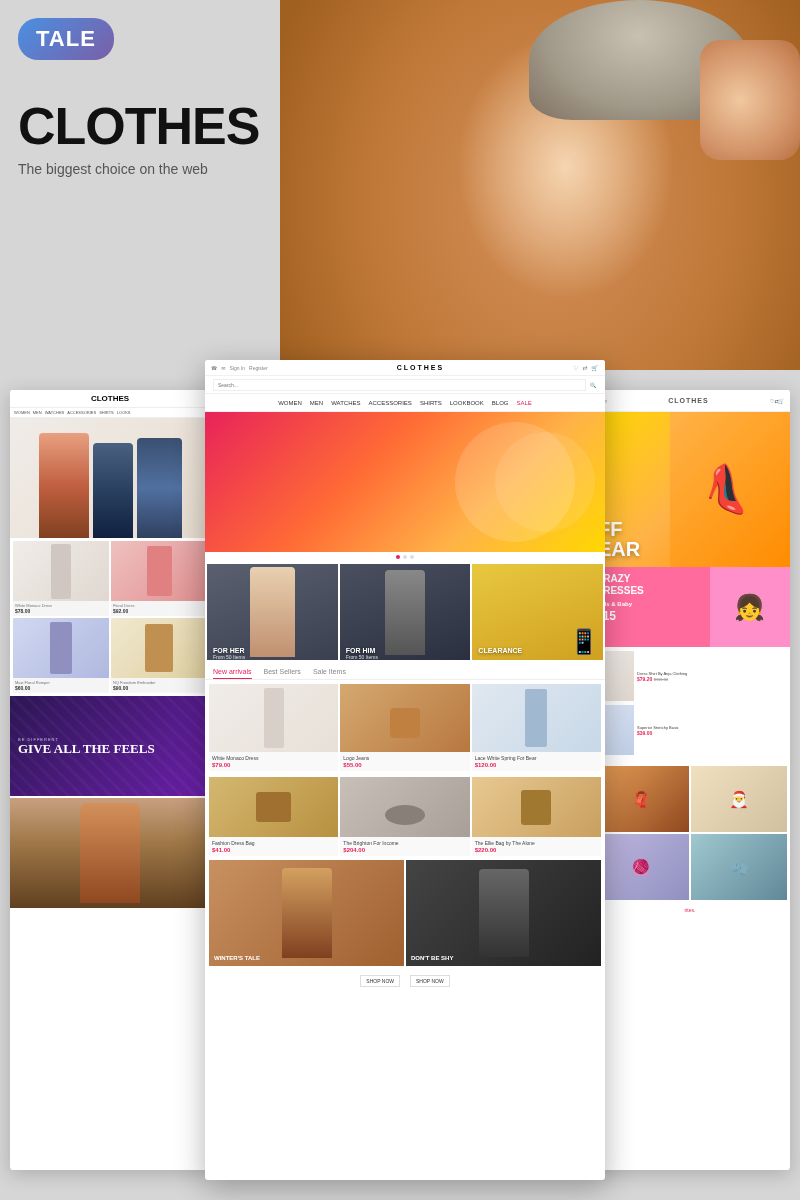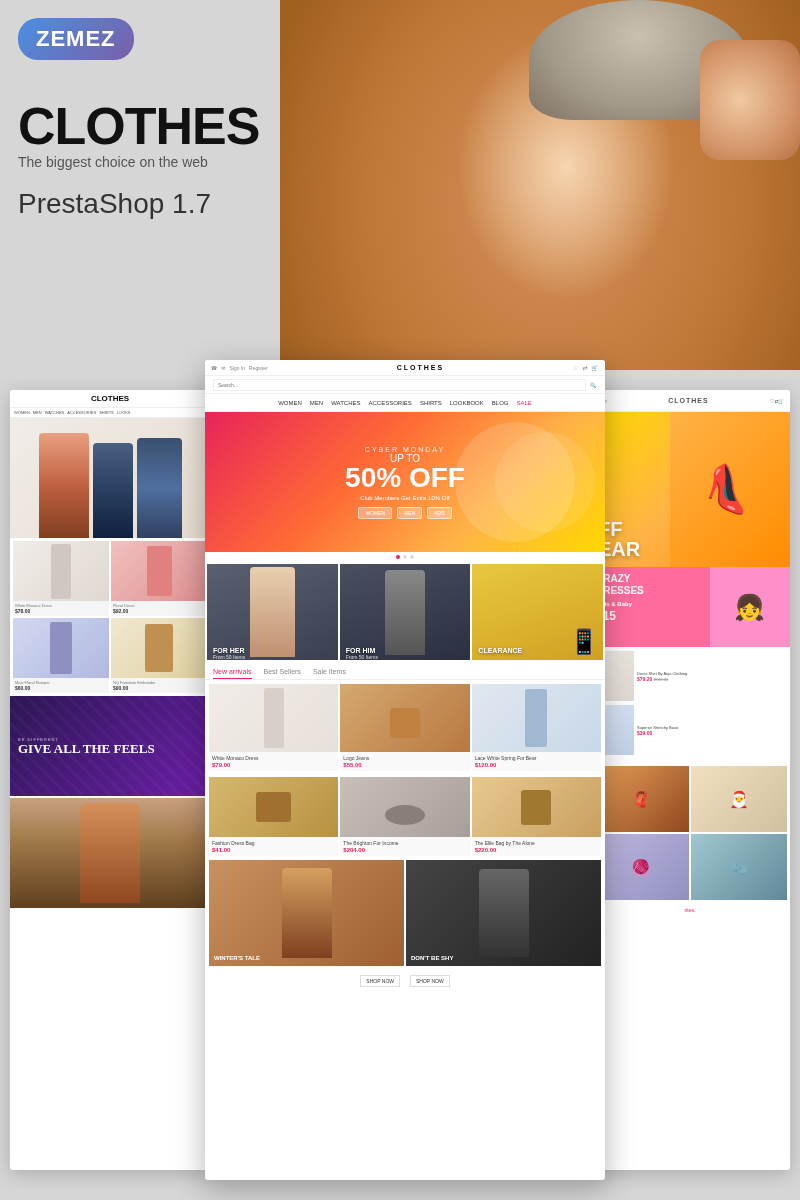--- a/index.html
+++ b/index.html
@@ -39,21 +39,21 @@
     .clothes-main-title {
       font-size: 52px;
       font-weight: 900;
       color: #111;
       line-height: 1;
       letter-spacing: -1px;
     }
     .clothes-subtitle {
       font-size: 14px;
       color: #555;
-      margin-top: 2px;
+      margin-top: 9px;
     }
     .prestashop-label {
       font-size: 28px;
       color: #333;
       margin-top: 18px;
       font-weight: 300;
     }
 
     
     .hero-photo {
@@ -522,27 +522,26 @@
       grid-template-columns: repeat(3, 1fr);
       gap: 2px;
       padding: 2px 4px;
     }
 
   </style>
 </head>
 <body>
 
 <div class="zemez-badge">
-  <span>ZEMEZ</span>
+  <span>TALE</span>
 </div>
 
 <div class="clothes-title-area">
   <div class="clothes-main-title">CLOTHES</div>
   <div class="clothes-subtitle">The biggest choice on the web</div>
-  <div class="prestashop-label">PrestaShop 1.7</div>
 </div>
 
 <div class="hero-photo">
   <div class="woman-overlay"></div>
 
   <div style="position:absolute;top:0;left:0;right:0;bottom:0;background:
     radial-gradient(ellipse 180px 220px at 55% 45%, #f5d5b0 0%, transparent 60%),
     radial-gradient(ellipse 300px 370px at 52% 55%, #d4905a 0%, #c07838 60%, #a06020 100%);
     "></div>
 
@@ -657,31 +656,20 @@
       <span class="menu-item">ACCESSORIES</span>
       <span class="menu-item">SHIRTS</span>
       <span class="menu-item">LOOKBOOK</span>
       <span class="menu-item">BLOG</span>
       <span class="menu-item menu-item-sale">SALE</span>
     </div>
 
     <div class="hero-banner">
       <div class="hero-banner-circle"></div>
       <div style="position:absolute;right:10px;top:50%;transform:translateY(-50%);width:100px;height:100px;border-radius:50%;background:rgba(255,255,255,0.1);"></div>
-      <div class="hero-banner-text">
-        <div class="hero-banner-cyber">CYBER MONDAY</div>
-        <div style="font-size:10px;color:white;">UP TO</div>
-        <div class="hero-banner-big">50% OFF</div>
-        <div class="hero-banner-sub">Club Members Get Extra 10% Off</div>
-        <div class="hero-banner-btns">
-          <div class="hero-btn">WOMEN</div>
-          <div class="hero-btn">MEN</div>
-          <div class="hero-btn">ADS</div>
-        </div>
-      </div>
     </div>
 
     <div class="banner-dots">
       <div class="dot dot-active"></div>
       <div class="dot dot-inactive"></div>
       <div class="dot dot-inactive"></div>
     </div>
 
     <div class="category-grid">
       <div class="cat-item cat-item-1">

